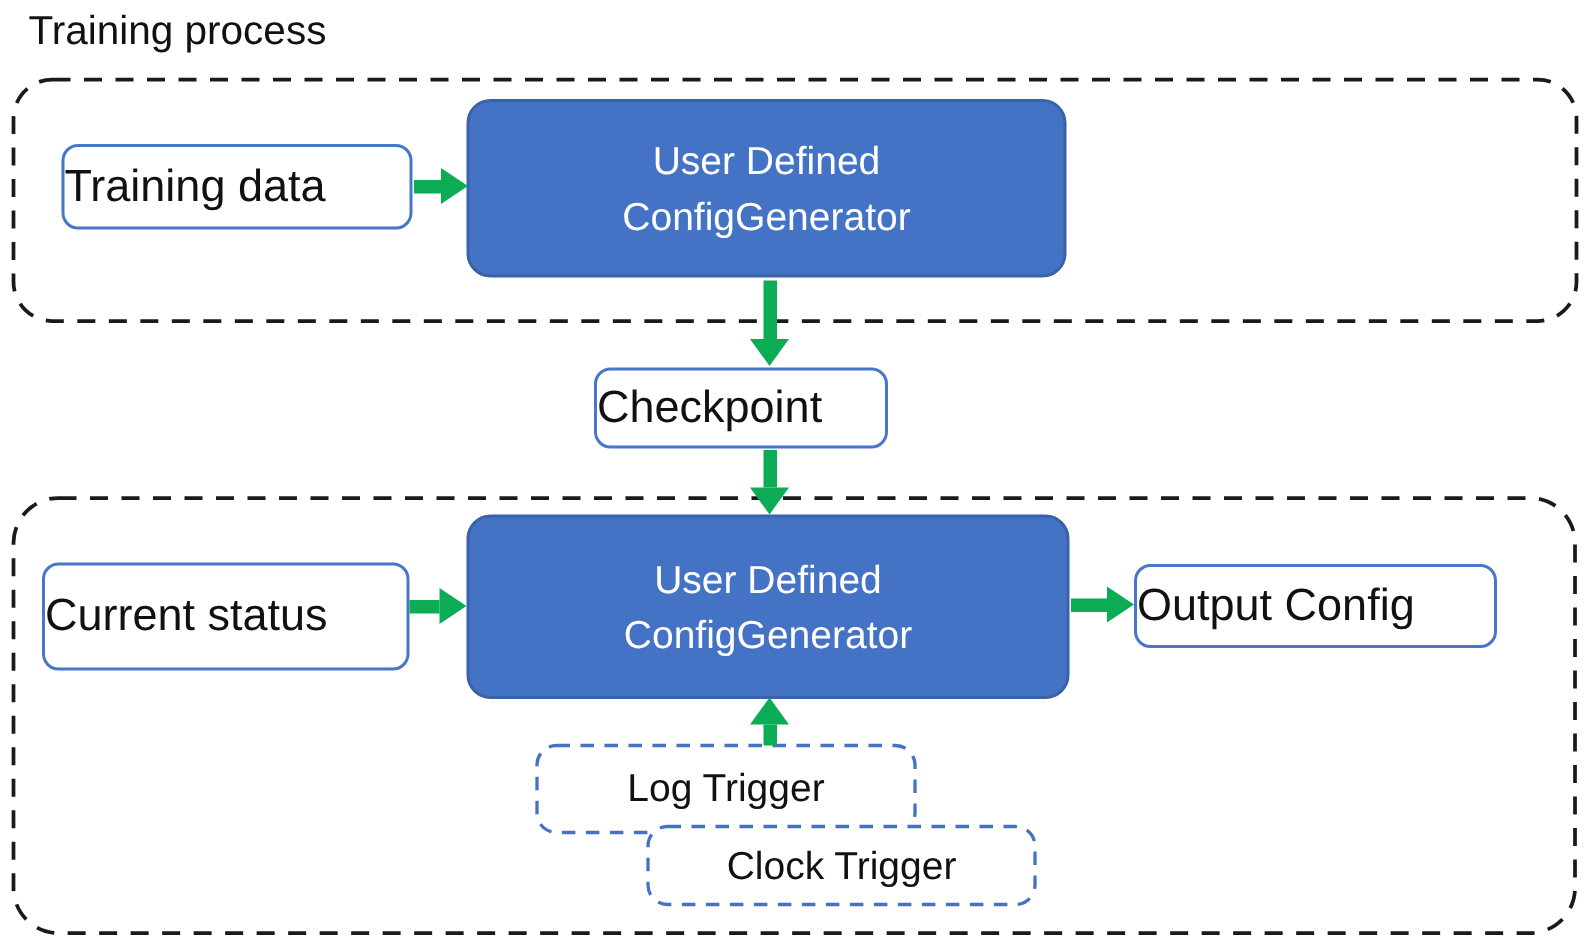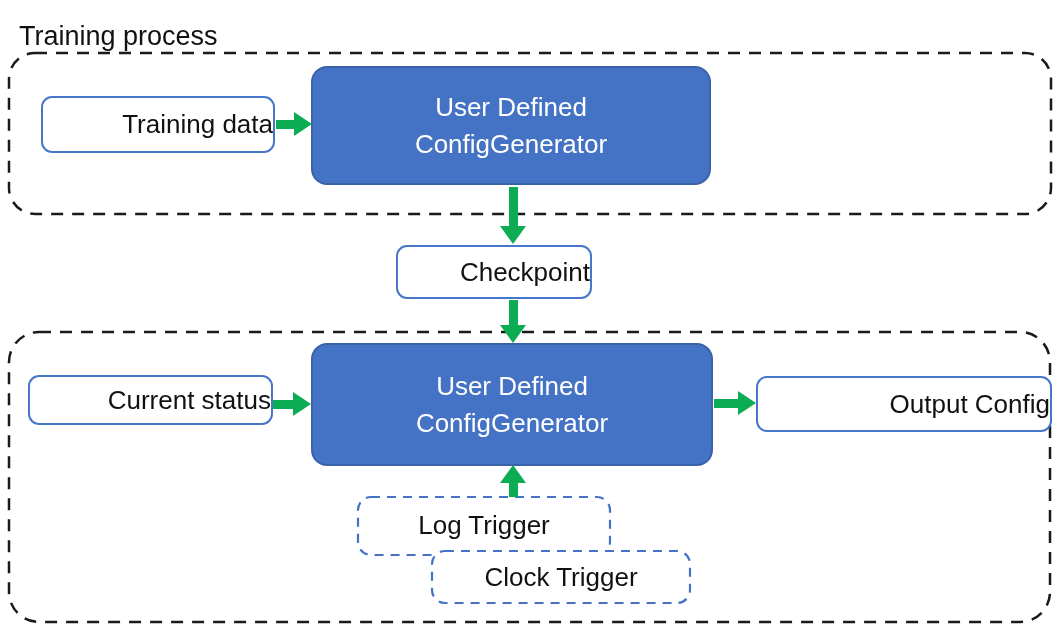--- a/index.html
+++ b/index.html
@@ -17,27 +17,26 @@
   html,body{margin:0;padding:0;background:var(--canvas-bg);}
   .canvas{
     position:relative;width:1057px;height:631px;background:var(--canvas-bg);
     font-family:"Liberation Sans", sans-serif;color:var(--label-text);
     overflow:hidden;
   }
   .underlay{position:absolute;left:0;top:0;z-index:1;}
   .section-label{
     position:absolute;z-index:2;font-size:27px;line-height:32px;color:var(--label-text);
     white-space:nowrap;
-    margin-top:16px;
   }
   .io-box{
     position:absolute;z-index:2;background:var(--io-box-fill);
     border:2px solid var(--io-box-border);border-radius:11px;
-    display:flex;align-items:center;justify-content:flex-end;
-    font-size:26px;color:var(--label-text);box-sizing:border-box;white-space:nowrap;
+    display:flex;align-items:center;justify-content:flex-start;
+    font-size:30px;color:var(--label-text);box-sizing:border-box;white-space:nowrap;
   }
   .gen-box{
     position:absolute;z-index:2;background:var(--generator-fill);
     border:2px solid var(--generator-border);border-radius:16px;
     display:flex;flex-direction:column;justify-content:center;
     font-size:26px;line-height:37px;color:var(--generator-text);
     box-sizing:border-box;text-align:center;white-space:nowrap;
   }
   .trigger-label{
     position:absolute;z-index:2;display:flex;align-items:center;justify-content:center;
@@ -82,30 +81,30 @@
   <div class="gen-box" style="left:311px;top:66px;width:400px;height:119px">
     <div>User Defined</div>
     <div>ConfigGenerator</div>
   </div>
 
   <div class="io-box" style="left:396px;top:245px;width:196px;height:54px">
     <span>Checkpoint</span>
   </div>
 
 
-  <div class="io-box" style="left:28px;top:375px;width:245px;height:50px">
+  <div class="io-box" style="left:28px;top:375px;width:245px;height:72px">
     <span>Current status</span>
   </div>
 
   <div class="gen-box" style="left:311px;top:343px;width:402px;height:123px">
     <div>User Defined</div>
     <div>ConfigGenerator</div>
   </div>
 
-  <div class="io-box" style="left:756px;top:376px;width:296px;height:56px">
+  <div class="io-box" style="left:756px;top:376px;width:242px;height:56px">
     <span>Output Config</span>
   </div>
 
   <div class="trigger-label" style="left:432px;top:551px;width:258px;height:52px">Clock Trigger</div>
 
   <div class="trigger-label" style="left:358px;top:497px;width:252px;height:56px">Log Trigger</div>
 
   <div class="arrow-right" style="left:276px;top:111px;width:36px;height:26px">
     <i class="shaft-h"></i>
       <i class="head-right"></i>

